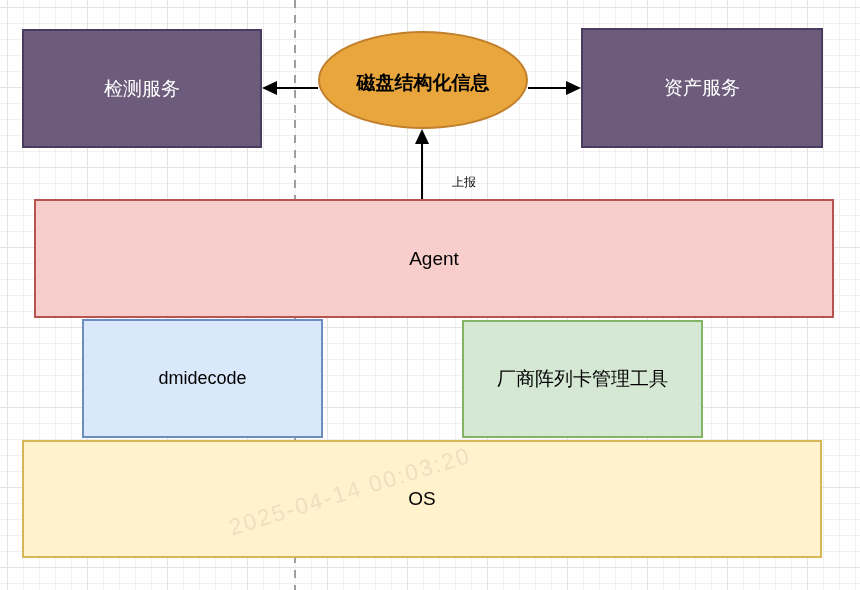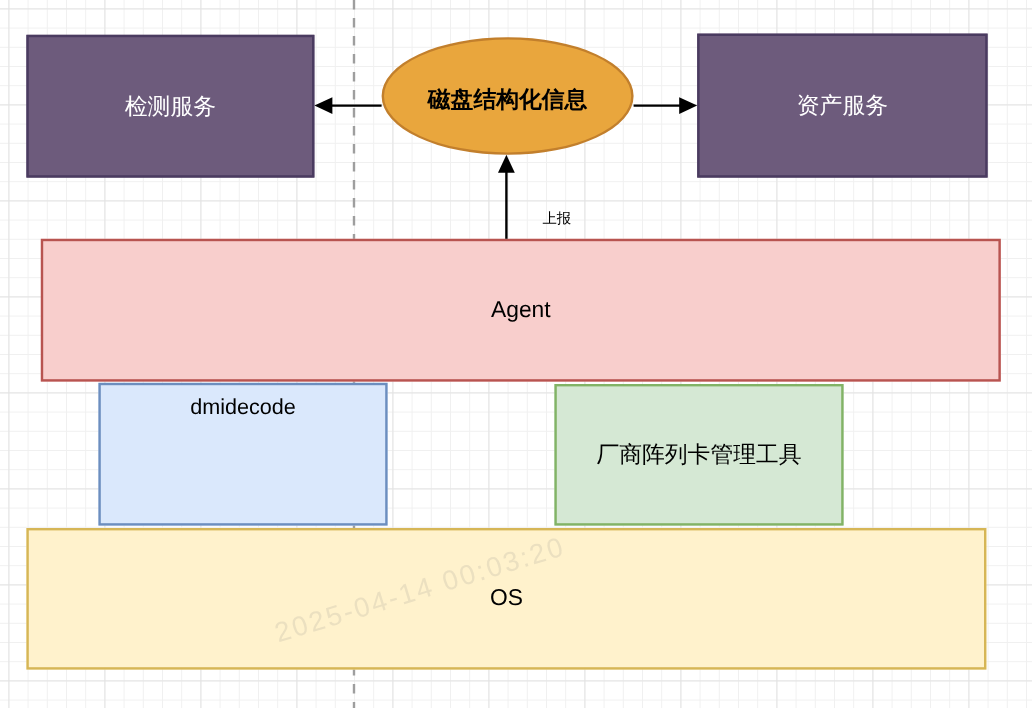--- a/index.html
+++ b/index.html
@@ -56,21 +56,21 @@
     left: 22px; top: 199px; width: 800px; height: 119px;
     background: #f8cecc;
     border: 2px solid #b85450;
     margin-left: 12px;
   }
   .node-tools {
     left: 82px; top: 319px; width: 241px; height: 119px;
     background: #dae8fc;
     border: 2px solid #6c8ebf;
     flex-direction: column;
-    justify-content: flex-start;
+    justify-content: center;
     padding: 8px 0;
     font-size: 18px;
   }
   .tools-row { position: relative; width: 100%; line-height: 1.2; }
   .tools-dots {
     position: absolute;
     left: 76%; top: 0;
     letter-spacing: 1px;
   }
   .node-vendor {

